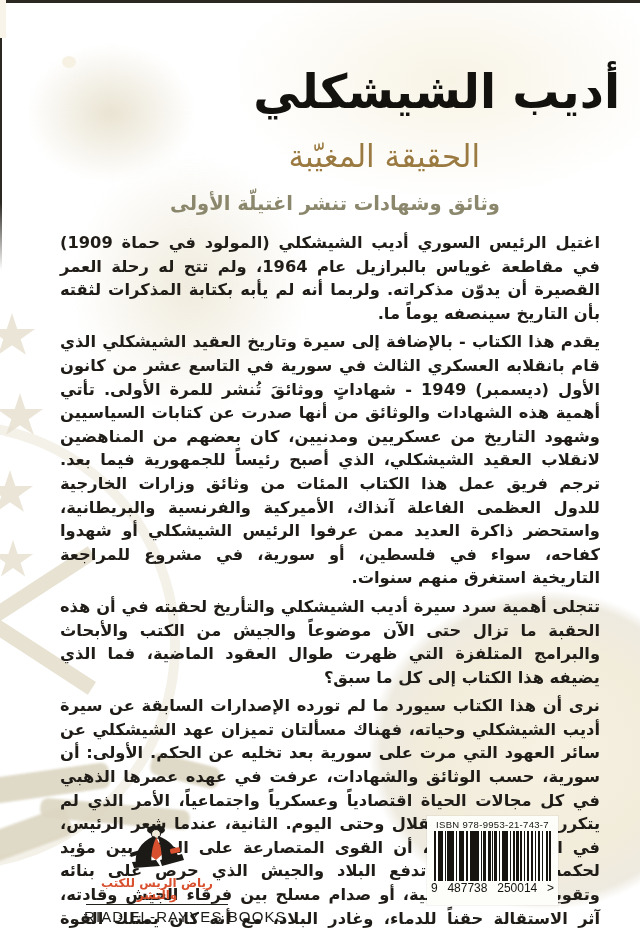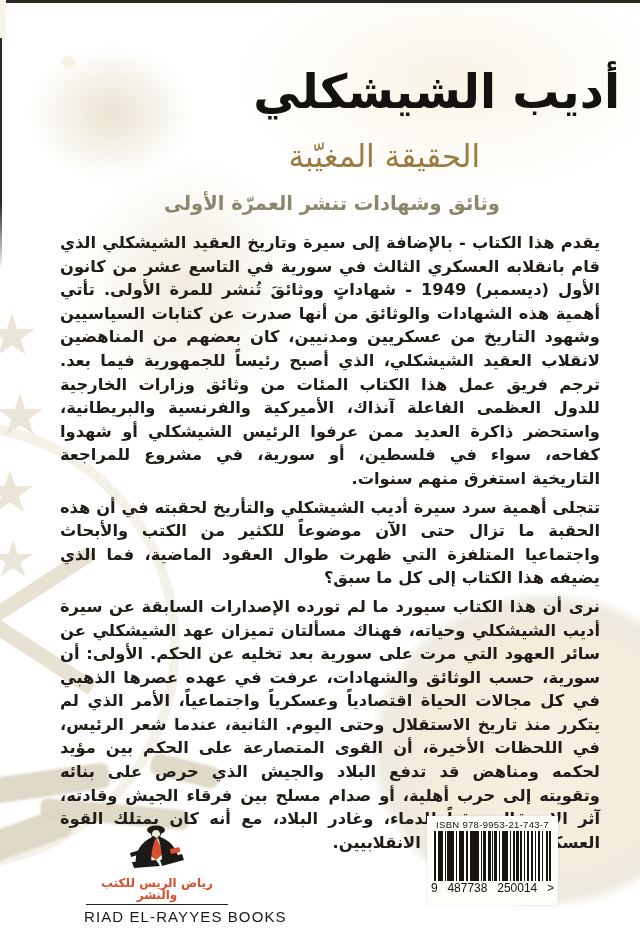--- a/index.html
+++ b/index.html
@@ -93,25 +93,26 @@
   <div class="wm wm-callig cal3"></div>
   <div class="wm wm-callig cal4"></div>
   <div class="wm wm-face"></div>
 
   <div class="edge-top"></div>
   <div class="edge-left"></div>
   <div class="corner-notch"></div>
 
   <h1 class="title">أديب الشيشكلي</h1>
   <h2 class="subtitle">الحقيقة المغيّبة</h2>
-  <h3 class="tagline">وثائق وشهادات تنشر العمرّة الأولى</h3>
+  <h3 class="tagline">وثائق وشهادات تنشر اغتيلّة الأولى</h3>
 
   <div class="body-text">
+    <p>اغتيل الرئيس السوري أديب الشيشكلي (المولود في حماة 1909) في مقاطعة غوياس بالبرازيل عام 1964، ولم تتح له رحلة العمر القصيرة أن يدوّن مذكراته. ولربما أنه لم يأبه بكتابة المذكرات لثقته بأن التاريخ سينصفه يوماً ما.</p>
     <p>يقدم هذا الكتاب - بالإضافة إلى سيرة وتاريخ العقيد الشيشكلي الذي قام بانقلابه العسكري الثالث في سورية في التاسع عشر من كانون الأول (ديسمبر) 1949 - شهاداتٍ ووثائقَ تُنشر للمرة الأولى. تأتي أهمية هذه الشهادات والوثائق من أنها صدرت عن كتابات السياسيين وشهود التاريخ من عسكريين ومدنيين، كان بعضهم من المناهضين لانقلاب العقيد الشيشكلي، الذي أصبح رئيساً للجمهورية فيما بعد. ترجم فريق عمل هذا الكتاب المئات من وثائق وزارات الخارجية للدول العظمى الفاعلة آنذاك، الأميركية والفرنسية والبريطانية، واستحضر ذاكرة العديد ممن عرفوا الرئيس الشيشكلي أو شهدوا كفاحه، سواء في فلسطين، أو سورية، في مشروع للمراجعة التاريخية استغرق منهم سنوات.</p>
-    <p>تتجلى أهمية سرد سيرة أديب الشيشكلي والتأريخ لحقبته في أن هذه الحقبة ما تزال حتى الآن موضوعاً للكثير من الكتب والأبحاث واجتماعيا المتلفزة التي ظهرت طوال العقود الماضية، فما الذي يضيفه هذا الكتاب إلى كل ما سبق؟</p>
+    <p>تتجلى أهمية سرد سيرة أديب الشيشكلي والتأريخ لحقبته في أن هذه الحقبة ما تزال حتى الآن موضوعاً والجيش من الكتب والأبحاث والبرامج المتلفزة التي ظهرت طوال العقود الماضية، فما الذي يضيفه هذا الكتاب إلى كل ما سبق؟</p>
     <p>نرى أن هذا الكتاب سيورد ما لم تورده الإصدارات السابقة عن سيرة أديب الشيشكلي وحياته، فهناك مسألتان تميزان عهد الشيشكلي عن سائر العهود التي مرت على سورية بعد تخليه عن الحكم. الأولى: أن سورية، حسب الوثائق والشهادات، عرفت في عهده عصرها الذهبي في كل مجالات الحياة اقتصادياً وعسكرياً واجتماعياً، الأمر الذي لم يتكرر منذ تاريخ الاستقلال وحتى اليوم. الثانية، عندما شعر الرئيس، في اللحظات الأخيرة، أن القوى المتصارعة على الحكم بين مؤيد لحكمه ومناهض قد تدفع البلاد والجيش الذي حرص على بنائه وتقويته إلى حرب أهلية، أو صدام مسلح بين فرقاء الجيش وقادته، آثر الاستقالة حقناً للدماء، وغادر البلاد، مع أنه كان يمتلك القوة العسكرية للقضاء على الانقلابيين.</p>
   </div>
 
   <div class="publisher">
     <svg width="62" height="56" viewBox="0 0 62 56">
 
       <ellipse cx="30" cy="10" rx="9" ry="4.5" fill="#1c1a17"></ellipse>
       <circle cx="30" cy="14" r="4.5" fill="#f0ead8" stroke="#1c1a17" stroke-width="1"></circle>
       <path d="M30 17 L22 34 L30 40 L38 33 Z" fill="#d8502e"></path>
       <path d="M28 16 C14 22 8 34 10 44 L26 46 C24 36 27 24 30 18 Z" fill="#1c1a17"></path>

